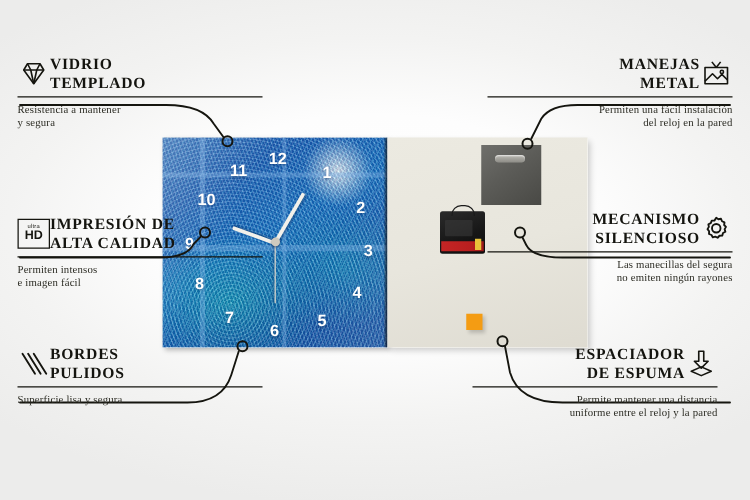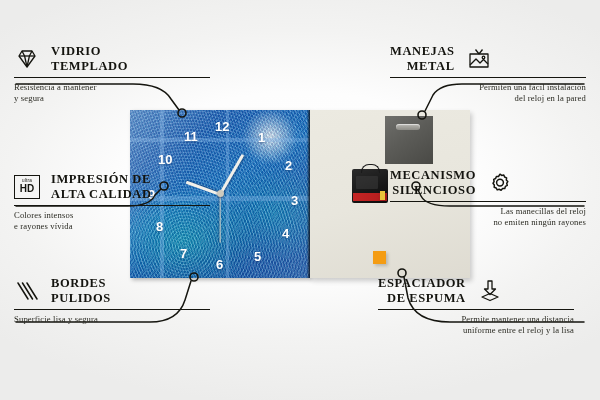--- a/index.html
+++ b/index.html
@@ -204,23 +204,23 @@
   .feature {
     position: absolute;
     width: 196px;
   }
   .feature.right { text-align: right; }
   .feature.left { text-align: left; }
 
   .f-head {
     display: flex;
     align-items: center;
-    gap: 11px;
-  }
-  .feature.right .f-head { justify-content: flex-start; }
+    gap: 0;
+  }
+  .feature.right .f-head { justify-content: flex-end; }
   .f-title {
     font-family: "Liberation Serif", serif;
     font-weight: 700;
     font-size: 12.5px;
     letter-spacing: 0.6px;
     color: #14140f;
     line-height: 1.18;
     text-transform: uppercase;
   }
   .f-rule {
@@ -368,22 +368,22 @@
           <span class="h">HD</span>
         </span>
       </span>
       <span class="f-title">
         <span>IMPRESIÓN DE</span><br>
         <span>ALTA CALIDAD</span>
       </span>
     </div>
     <div class="f-rule"></div>
     <div class="f-sub">
-      <span>Colores intensos</span><br>
-      <span>e rayones vívida</span>
+      <span>Permiten intensos</span><br>
+      <span>e imagen fácil</span>
     </div>
   </div>
 
   <div class="feature left" id="f-bordes">
     <div class="f-head">
       <span class="f-icon">
         <svg viewBox="0 0 24 24" width="24" height="24" fill="none" stroke="#15150f" stroke-width="1.5" stroke-linecap="round">
           <path d="M3 4 L13 20"></path>
             <path d="M7.5 4 L17.5 20"></path>
             <path d="M12 4 L22 20"></path>
@@ -431,38 +431,38 @@
       </span>
       <span class="f-icon">
         <svg viewBox="0 0 24 24" width="24" height="24" fill="none" stroke="#15150f" stroke-width="1.5" stroke-linejoin="round">
           <path d="M12 3.2 L13.7 4.4 L15.8 4 L16.6 6 L18.6 6.9 L18.3 9 L19.8 10.5 L18.7 12.3 L19.3 14.4 L17.4 15.4 L16.8 17.5 L14.6 17.6 L13.1 19.2 L11.2 18.3 L9.2 18.9 L8.2 17 L6.2 16.2 L6.3 14 L5 12.3 L6.1 10.5 L5.7 8.4 L7.6 7.5 L8.4 5.5 L10.5 5.5 Z"></path>
           <circle cx="12" cy="11.6" r="3.4"></circle>
         </svg>
       </span>
     </div>
     <div class="f-rule"></div>
     <div class="f-sub">
-      <span>Las manecillas del reloj</span><br>
+      <span>Las manecillas del segura</span><br>
       <span>no emiten ningún rayones</span>
     </div>
   </div>
 
   <div class="feature right" id="f-espaciador">
     <div class="f-head">
       <span class="f-title">
         <span>ESPACIADOR</span><br>
         <span>DE ESPUMA</span>
       </span>
       <span class="f-icon">
         <svg viewBox="0 0 24 24" width="24" height="24" fill="none" stroke="#15150f" stroke-width="1.3" stroke-linejoin="round">
           <path d="M10 2 H14 V10 H17.5 L12 15.5 L6.5 10 H10 Z"></path>
           <path d="M4 18 L12 14.5 L20 18 L12 21.5 Z"></path>
         </svg>
       </span>
     </div>
     <div class="f-rule"></div>
     <div class="f-sub">
       <span>Permite mantener una distancia</span><br>
-      <span>uniforme entre el reloj y la lisa</span>
+      <span>uniforme entre el reloj y la pared</span>
     </div>
   </div>
 
 </div>
 
 </body></html>

